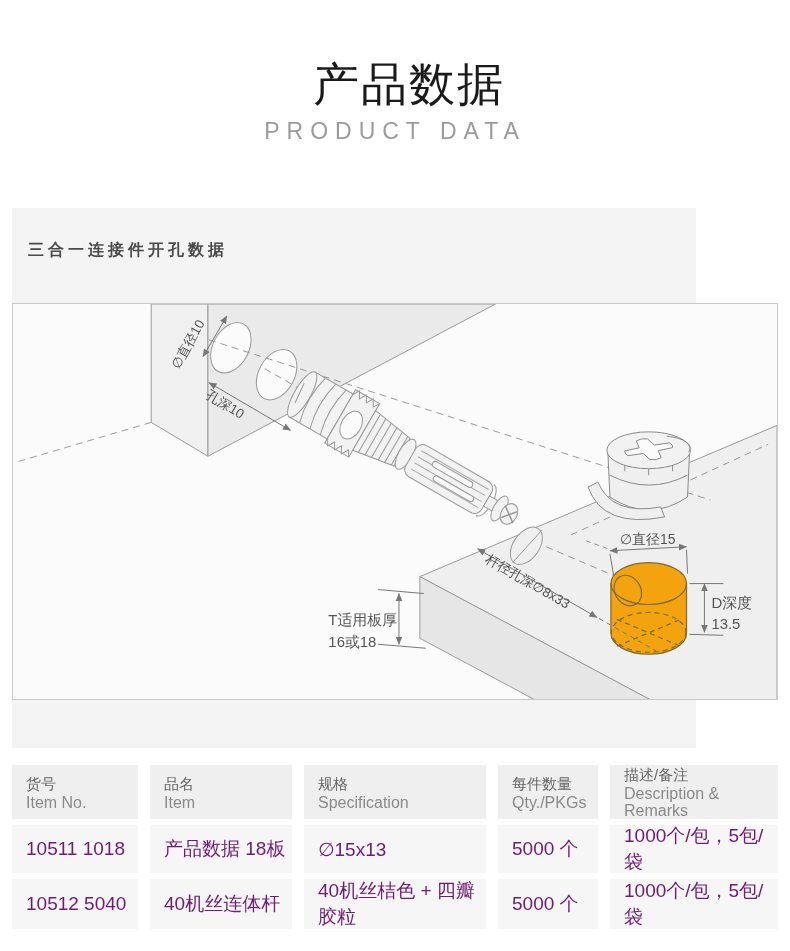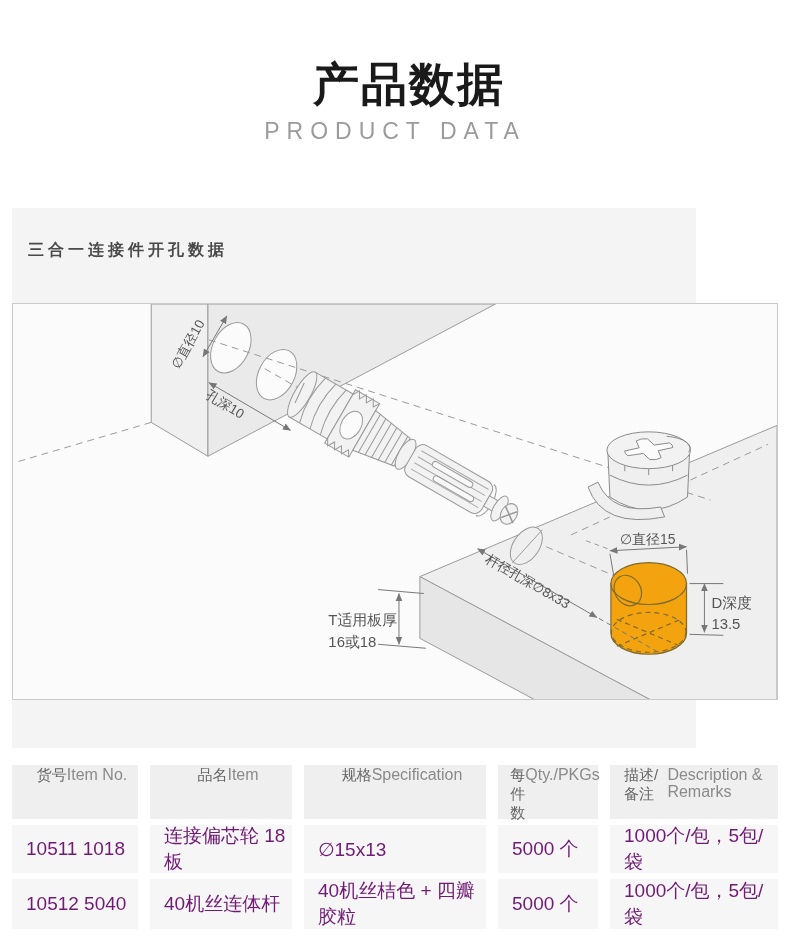--- a/index.html
+++ b/index.html
@@ -1,35 +1,35 @@
 <!DOCTYPE html>
 <html><head>
 <meta charset="utf-8">
 <style>
   html,body{margin:0;padding:0;background:#ffffff;}
   body{font-family:"Liberation Sans","DejaVu Sans",sans-serif;}
   .page{position:relative;width:790px;height:951px;background:#ffffff;overflow:hidden;}
 
   
   .title-wrap{position:absolute;left:0;top:58px;width:790px;text-align:center;}
-  .main-title{margin:0;font-size:46px;line-height:52px;font-weight:700;color:#1a1a1a;letter-spacing:2px;padding-left:28px;}
+  .main-title{margin:0;font-size:46px;line-height:52px;font-weight:400;color:#1a1a1a;letter-spacing:2px;padding-left:28px;}
   .sub-title{margin:8px 0 0 0;font-size:23px;line-height:26px;font-weight:400;color:#9b9b9b;letter-spacing:7px;text-align:center;}
 
   
   .section{position:absolute;left:12px;top:208px;width:684px;height:540px;background:#f4f4f4;}
   .section-heading{position:absolute;left:16px;top:32px;font-size:16px;font-weight:700;color:#4a4a4a;letter-spacing:4px;}
   .diagram-box{position:absolute;left:0;top:95px;width:766px;height:397px;background:#fbfbfb;border:1px solid #c9c9c9;box-sizing:border-box;}
   .diagram-box svg{display:block;width:764px;height:395px;}
 
   
   .spec-table{position:absolute;left:12px;top:765px;width:766px;display:grid;
     grid-template-columns:126px 142px 182px 100px 168px;
     grid-template-rows:54px 48px 50px;
     column-gap:12px;row-gap:6px;}
-  .th{background:#efefef;display:flex;justify-content:center;padding-left:14px;box-sizing:border-box;}
+  .th{background:#efefef;display:flex;flex-direction:column;justify-content:center;padding-left:14px;box-sizing:border-box;}
   .th .zh{font-size:15px;color:#666;line-height:19px;}
   .th .en{font-size:16px;color:#8a8a8a;line-height:17px;margin-top:1px;}
   .td{background:#f6f6f6;display:flex;align-items:center;padding-left:14px;box-sizing:border-box;
       font-size:19px;color:#701a75;}
   text{font-family:"Liberation Sans","DejaVu Sans",sans-serif;}
 </style>
 </head>
 <body>
 
 <div class="page">
@@ -182,21 +182,21 @@
     <div class="th">
       <div class="zh">每件数量</div>
       <div class="en">Qty./PKGs</div>
     </div>
     <div class="th">
       <div class="zh">描述/备注</div>
       <div class="en">Description &amp; Remarks</div>
     </div>
 
     <div class="td">10511 1018</div>
-    <div class="td">连接偏芯轮 18板</div>
+    <div class="td">产品数据 18板</div>
     <div class="td">∅15x13</div>
     <div class="td">5000 个</div>
     <div class="td">1000个/包，5包/袋</div>
 
     <div class="td">10512 5040</div>
     <div class="td">40机丝连体杆</div>
     <div class="td">40机丝桔色 + 四瓣胶粒</div>
     <div class="td">5000 个</div>
     <div class="td">1000个/包，5包/袋</div>
   </div>

